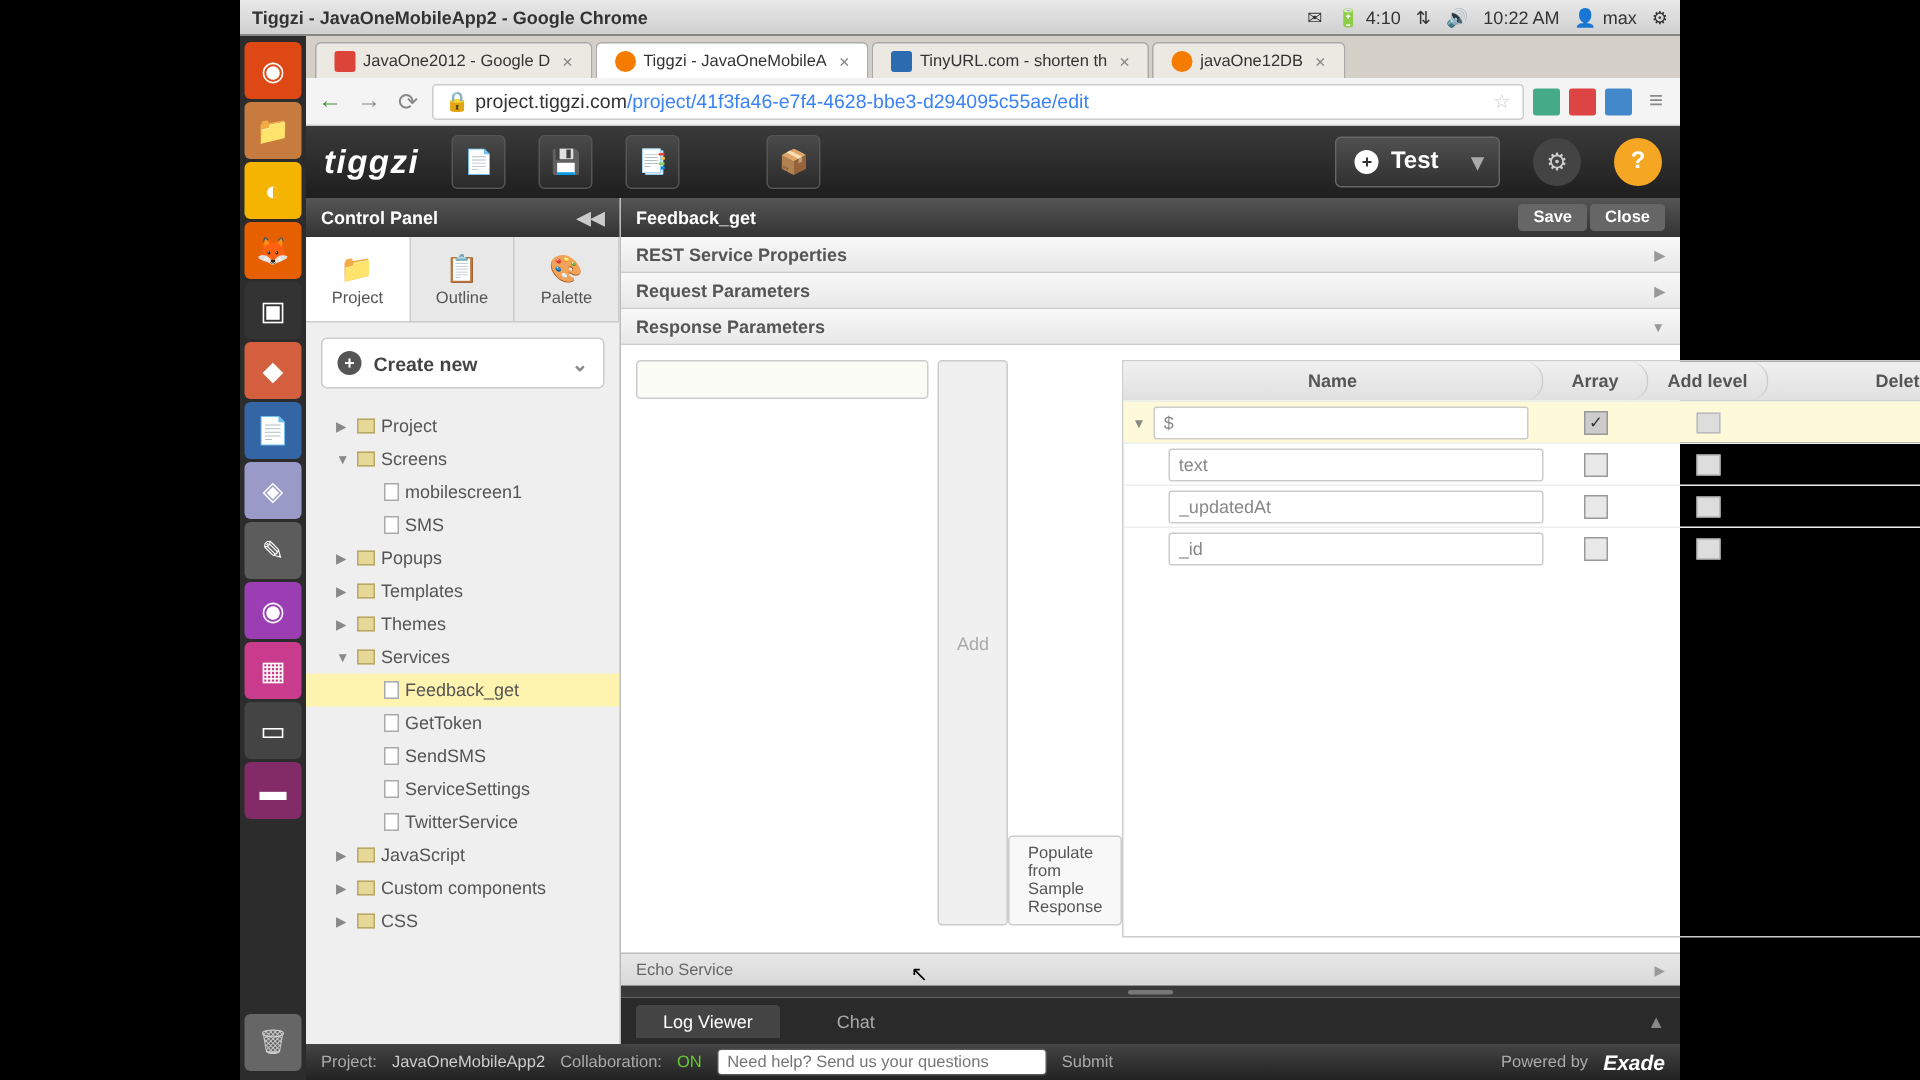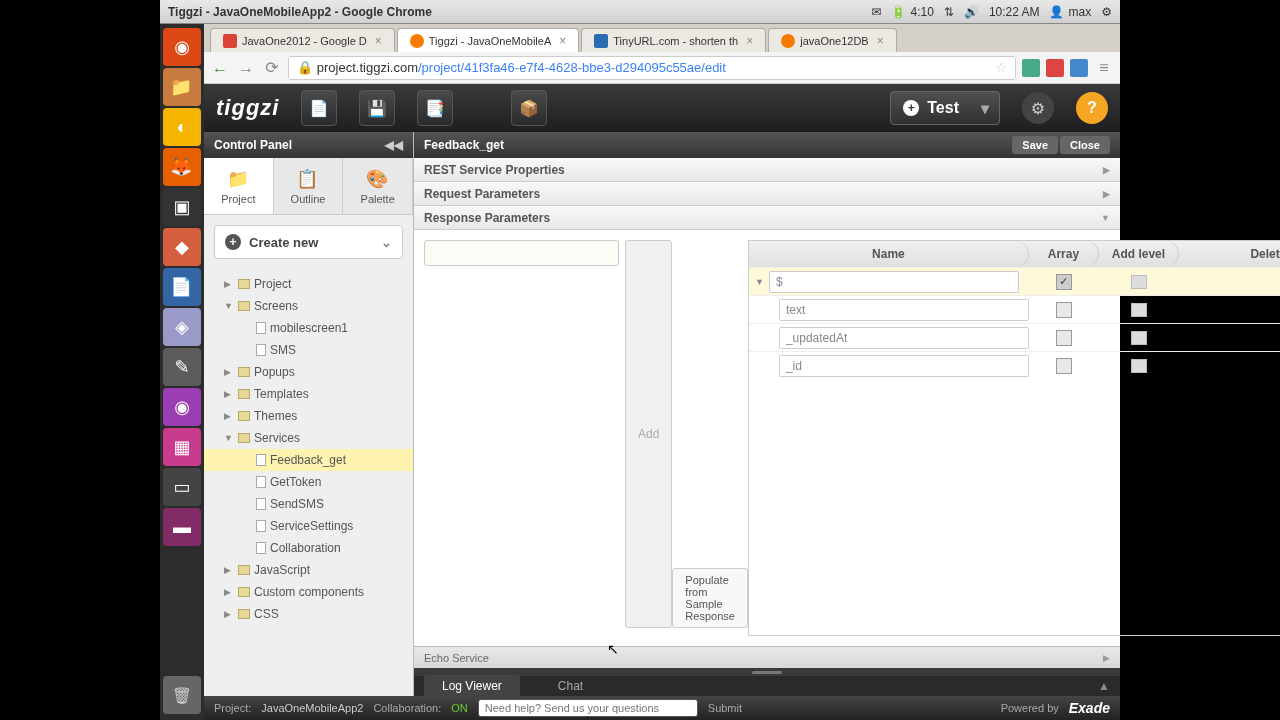--- a/index.html
+++ b/index.html
@@ -95,21 +95,21 @@
 .ptrow .exp{width:10px;font-size:9px;color:#888;}
 .ptrow input{height:22px;border:1px solid #ccc;border-radius:2px;padding:0 6px;font-size:12px;color:#888;width:250px;}
 .ptrow.ind1 .c-name{padding-left:30px;}
 .chk{width:16px;height:16px;border:1px solid #999;background:#e8e8e8;}
 .chk.on{background:#ccc;display:flex;align-items:center;justify-content:center;color:#333;font-size:11px;}
 .lvl{width:16px;height:14px;background:#ddd;border:1px solid #bbb;}
 .echobar { height:22px; background:linear-gradient(#e8e8e8,#d8d8d8); border-top:1px solid #bbb; display:flex; align-items:center; padding:0 10px; font-size:11px; color:#666;}
 .echobar .ar{margin-left:auto;font-size:9px;color:#999;}
 .grip { height:8px; background:#3a3a3a; display:flex; align-items:center; justify-content:center;}
 .grip .g{width:30px;height:3px;background:#777;border-radius:2px;}
-.bottomtabs { height:20px; background:#2a2a2a; display:flex; align-items:center; padding:0 10px; gap:20px;}
+.bottomtabs { height:31px; background:#2a2a2a; display:flex; align-items:center; padding:0 10px; gap:20px;}
 .btab{color:#aaa;font-size:12px;padding:4px 18px;cursor:pointer;}
 .btab.active{background:#444;color:#fff;border-radius:3px 3px 0 0;}
 .bottomtabs .ex{margin-left:auto;color:#888;font-size:12px;}
 .statusbar { height:24px; background:linear-gradient(#444,#222); display:flex; align-items:center; padding:0 10px; font-size:11px; color:#ccc; gap:10px;}
 .statusbar .lbl{color:#aaa;}
 .statusbar .on{color:#6c3;}
 .statusbar input{flex:0 0 220px;height:18px;border:1px solid #555;background:#fff;border-radius:3px;padding:0 6px;font-size:11px;color:#999;}
 .statusbar .sub{color:#aaa;cursor:pointer;}
 .statusbar .pw{margin-left:auto;color:#aaa;}
 .statusbar .ex{color:#fff;font-style:italic;font-weight:bold;font-size:14px;}
@@ -285,21 +285,21 @@
             <span>SendSMS</span>
           </div>
           <div class="treerow d2">
             <span class="arr"></span>
             <span class="fil"></span>
             <span>ServiceSettings</span>
           </div>
           <div class="treerow d2">
             <span class="arr"></span>
             <span class="fil"></span>
-            <span>Collaboration</span>
+            <span>TwitterService</span>
           </div>
           <div class="treerow d1">
             <span class="arr">▶</span>
             <span class="fld"></span>
             <span>JavaScript</span>
           </div>
           <div class="treerow d1">
             <span class="arr">▶</span>
             <span class="fld"></span>
             <span>Custom components</span>

